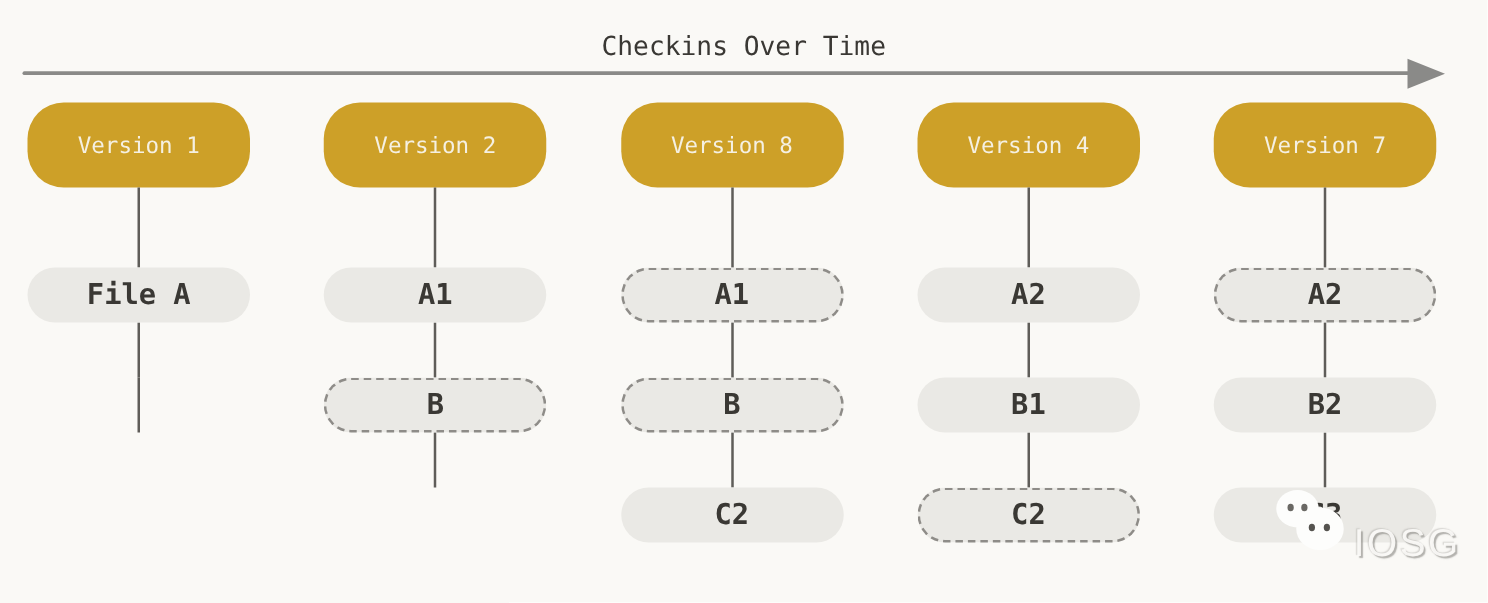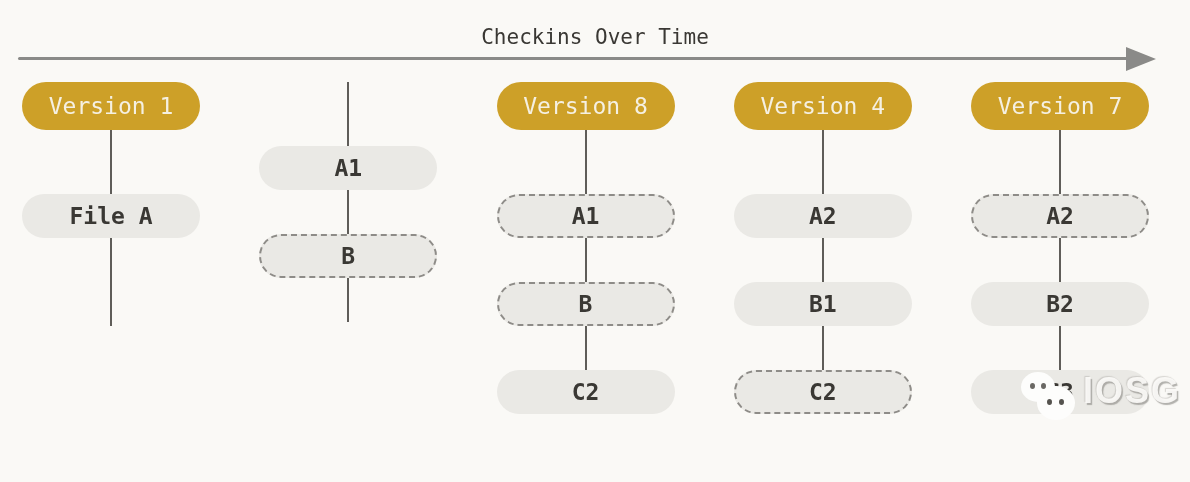--- a/index.html
+++ b/index.html
@@ -24,23 +24,23 @@
   .columns{
     position:absolute;top:82px;left:22px;width:1127px;
     display:flex;justify-content:space-between;
   }
   .col{display:flex;flex-direction:column;align-items:center;width:178px;}
   .pill{
     box-sizing:border-box;width:178px;flex:0 0 auto;
     display:flex;align-items:center;justify-content:center;
   }
   .pill.version{
-    height:48px;border-radius:29px;
+    height:68px;border-radius:29px;
     background:var(--gold,#CDA028);
-    color:var(--version-text,#F5F0E2);font-size:23px;
+    color:var(--version-text,#F5F0E2);font-size:18px;
   }
   .pill.file{
     position:relative;height:44px;border-radius:28px;
     background:var(--pill-bg,#EAE9E5);
     color:var(--ink,#3A3834);font-size:23px;font-weight:bold;
   }
   .pill.file.dashed{border:2px dashed var(--dash,#8E8C88);}
   .conn{width:2px;flex:0 0 auto;background:var(--line,#5F5D59);}
   .conn.first{height:64px;}
   .conn.rest{height:44px;}
@@ -50,23 +50,23 @@
   .bub{position:absolute;border-radius:50%;background:#FDFDFC;}
   .bub.b1{left:50px;top:2px;width:34px;height:30px;}
   .bub.b2{left:66px;top:16px;width:38px;height:34px;}
   .bub::before,.bub::after{
     content:"";position:absolute;top:38%;width:5px;height:6px;border-radius:50%;
     background:#55534F;
   }
   .bub::before{left:26%;} .bub::after{left:58%;}
   .bub.b1::before,.bub.b1::after{background:#6A6864;}
   .wm-text{
-    position:absolute;left:112px;top:0;
+    position:absolute;left:112px;top:27px;
     font-family:"Liberation Sans","DejaVu Sans",sans-serif;
-    font-size:36px;font-weight:bold;letter-spacing:2px;
+    font-size:31px;font-weight:normal;letter-spacing:2px;
     color:rgba(252,251,249,0.92);
     text-shadow:1.5px 1.5px 1px rgba(140,138,134,0.65),
                -1px -1px 1px rgba(170,168,164,0.45);
   }
 </style>
 </head>
 <body>
 
 <div class="page" style="--gold: #CDA028; --version-text: #F5F0E2; --pill-bg: #EAE9E5; --page-bg: #FAF9F6; --ink: #3A3834; --line: #5F5D59; --arrow: #8A8A88; --dash: #8E8C88;">
   <div class="title">Checkins Over Time</div>
@@ -76,20 +76,21 @@
       <div class="col">
         <div class="pill version">Version 1</div>
         <div class="conn first"></div>
         <div class="pill file">
           <span>File A</span>
         </div>
         <div class="conn rest"></div>
         <div class="conn rest"></div>
       </div>
       <div class="col">
+        <div class="pill version">Version 2</div>
         <div class="conn first"></div>
         <div class="pill file">
           <span>A1</span>
         </div>
         <div class="conn rest"></div>
         <div class="pill file dashed">
           <span>B</span>
         </div>
         <div class="conn rest"></div>
       </div>

